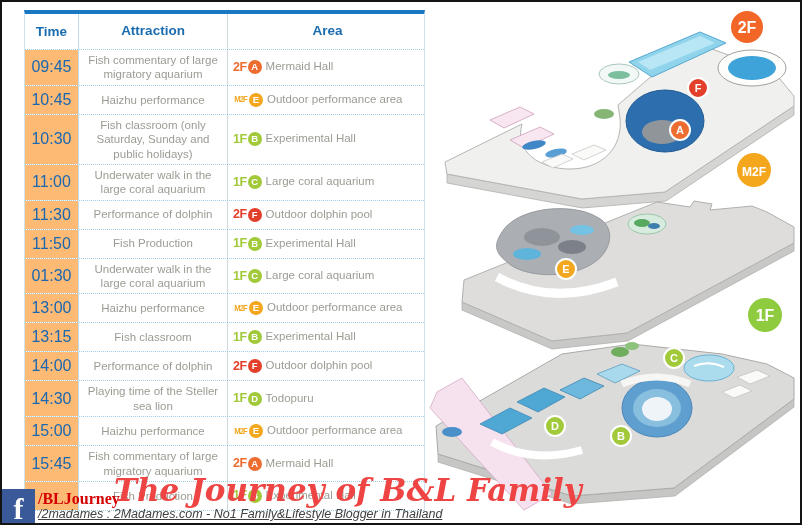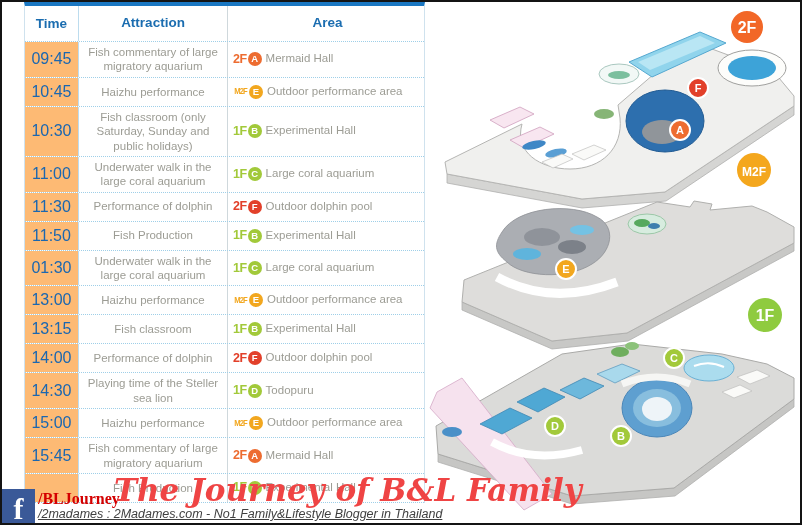--- a/index.html
+++ b/index.html
@@ -3,21 +3,21 @@
 <meta charset="utf-8">
 <style>
   html,body{margin:0;padding:0;}
   body{
     width:802px;height:525px;position:relative;overflow:hidden;
     background:#ffffff;border:2px solid #141414;box-sizing:border-box;
     font-family:"Liberation Sans","DejaVu Sans",sans-serif;
   }
   
   .sched{
-    position:absolute;left:22px;top:0;width:399px;
+    position:absolute;left:22px;top:8px;width:399px;
     border-top:4px solid #1a77c2;
     border-left:1px solid #cfe2ee;border-right:1px solid #cfe2ee;
     font-size:11.5px;color:#9c9c94;
   }
   .srow{display:flex;border-bottom:1px dotted #9fcfe8;min-height:28px;}
   .c-time{width:53px;flex:0 0 53px;background:#fdba74;color:#1b67b0;font-weight:normal;
     font-size:16px;display:flex;align-items:center;justify-content:center;
     border-right:1px solid #bcdcee;}
   .c-attr{width:149px;flex:0 0 149px;display:flex;align-items:center;justify-content:center;
     text-align:center;line-height:1.25;padding:3px 3px;box-sizing:border-box;

